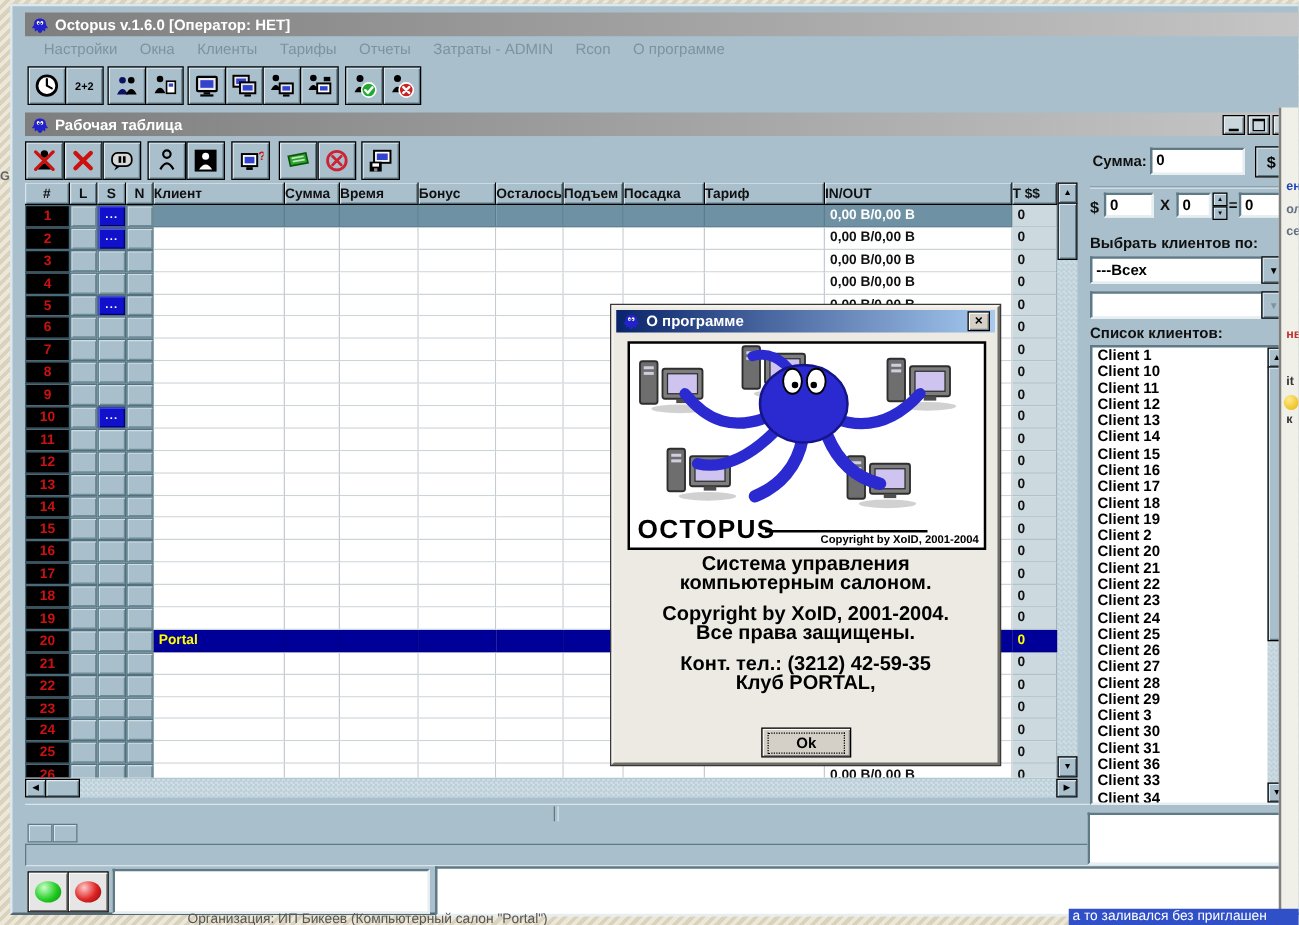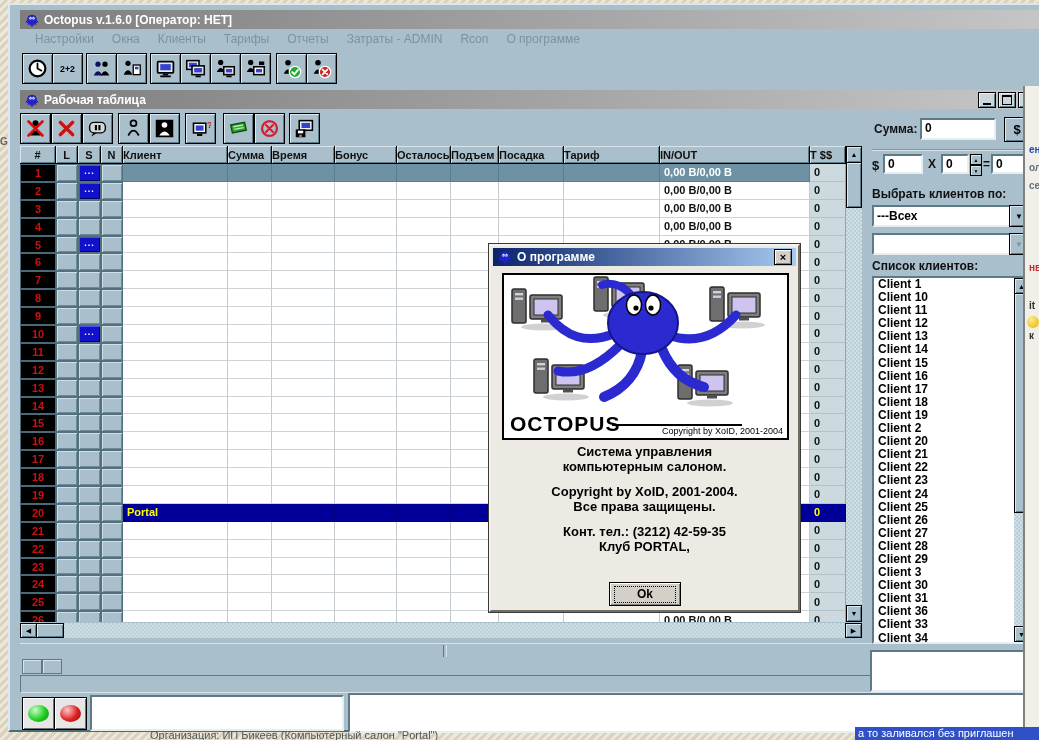--- a/index.html
+++ b/index.html
@@ -74,24 +74,24 @@
   #bg-bottom-sel{left:855px;top:727px;width:184px;height:13px;background:#3050c8;color:#fff;font-size:11px;overflow:hidden;white-space:nowrap;padding-left:3px;}
   #left-frag{left:0px;top:136px;color:#666;font-size:10px;}
   
   #about{left:489px;top:244px;width:307px;height:364px;background:#eceae3;border-left:2px solid #f4f2ec;border-top:2px solid #f4f2ec;border-right:2px solid #6e6e66;border-bottom:2px solid #6e6e66;outline:1px solid #3a3a3a;}
   #about-title{position:absolute;left:2px;top:2px;right:2px;height:18px;}
   #about-close{margin-left:auto;width:16px;height:14px;background:#d4d0c8;border:1px solid #000;box-shadow:inset 1px 1px 0 #fff, inset -1px -1px 0 #808080;color:#000;font-size:11px;font-weight:bold;display:flex;align-items:center;justify-content:center;line-height:1;}
   #logo-frame{position:absolute;left:11px;top:27px;width:283px;height:163px;background:#fff;border:2px solid #000;}
   #logo-scene{position:absolute;left:0;top:0;}
   #logo-word{position:absolute;left:6px;bottom:2px;font-size:21px;font-weight:bold;color:#000;letter-spacing:1px;font-family:"Liberation Sans",sans-serif;}
   #logo-line{position:absolute;left:108px;bottom:12px;width:130px;border-top:2px solid #000;}
-  #logo-copy{position:absolute;right:4px;bottom:2px;font-size:9px;font-weight:normal;color:#000;}
+  #logo-copy{position:absolute;right:4px;bottom:2px;font-size:9px;font-weight:bold;color:#000;}
   #about-text{position:absolute;left:0;top:198px;width:100%;text-align:center;}
   .para{margin-bottom:10px;}
-  .pline{font-size:13px;font-weight:bold;color:#000;line-height:15px;}
+  .pline{font-size:16px;font-weight:bold;color:#000;line-height:15px;}
   #ok-btn{position:absolute;left:118px;top:336px;width:70px;height:22px;background:#d4d0c8;border:1px solid #000;box-shadow:inset 1px 1px 0 #fff, inset -1px -1px 0 #808080;display:flex;align-items:center;justify-content:center;font-size:12px;font-weight:bold;}
   #ok-btn .inner{border:1px dotted #000;padding:0 22px;line-height:15px;}
   .octo-ic{width:16px;height:14px;flex:0 0 auto;}
   .hr-line{position:absolute;left:862px;top:144px;width:156px;border-top:1px solid #7e95a1;border-bottom:1px solid #d8e4ea;}
   .spin{display:flex;flex-direction:column;width:12px;}
   .spin div{height:9px;background:#a9c0cc;border:1px solid #000;box-shadow:inset 1px 1px 0 #dde9ee;font-size:5px;display:flex;align-items:center;justify-content:center;}
 </style>
 </head>
 <body>
 

